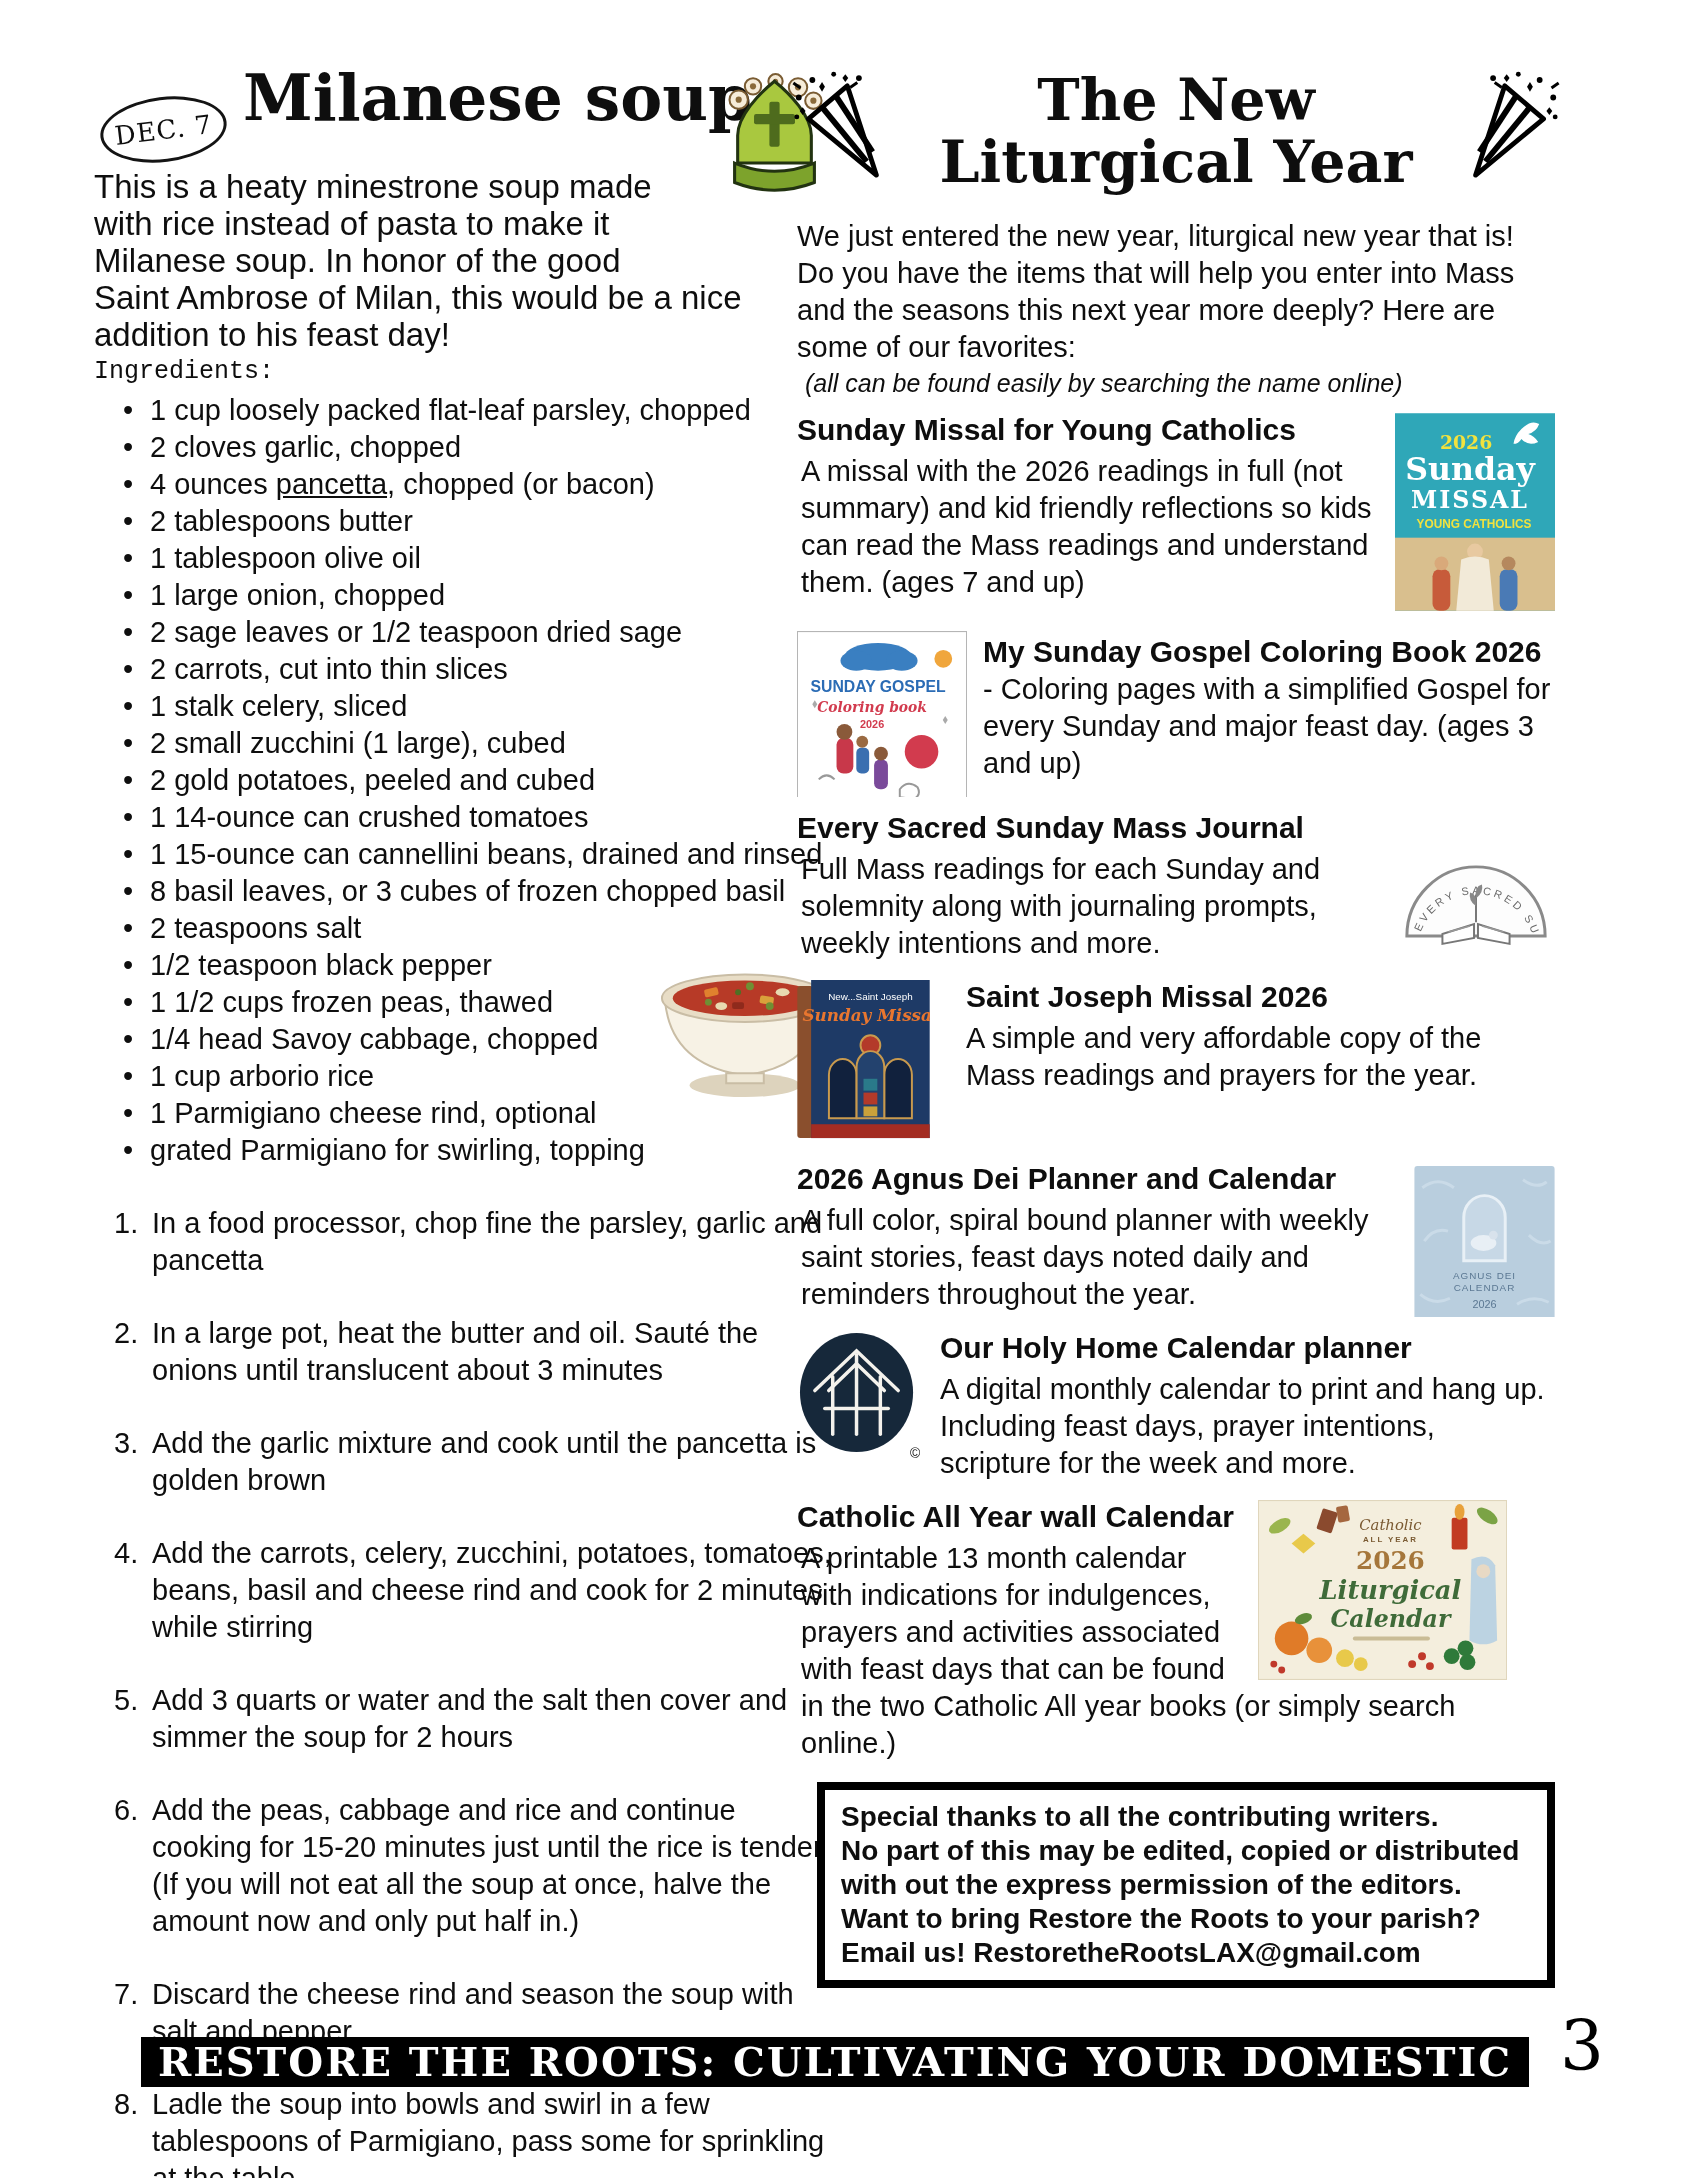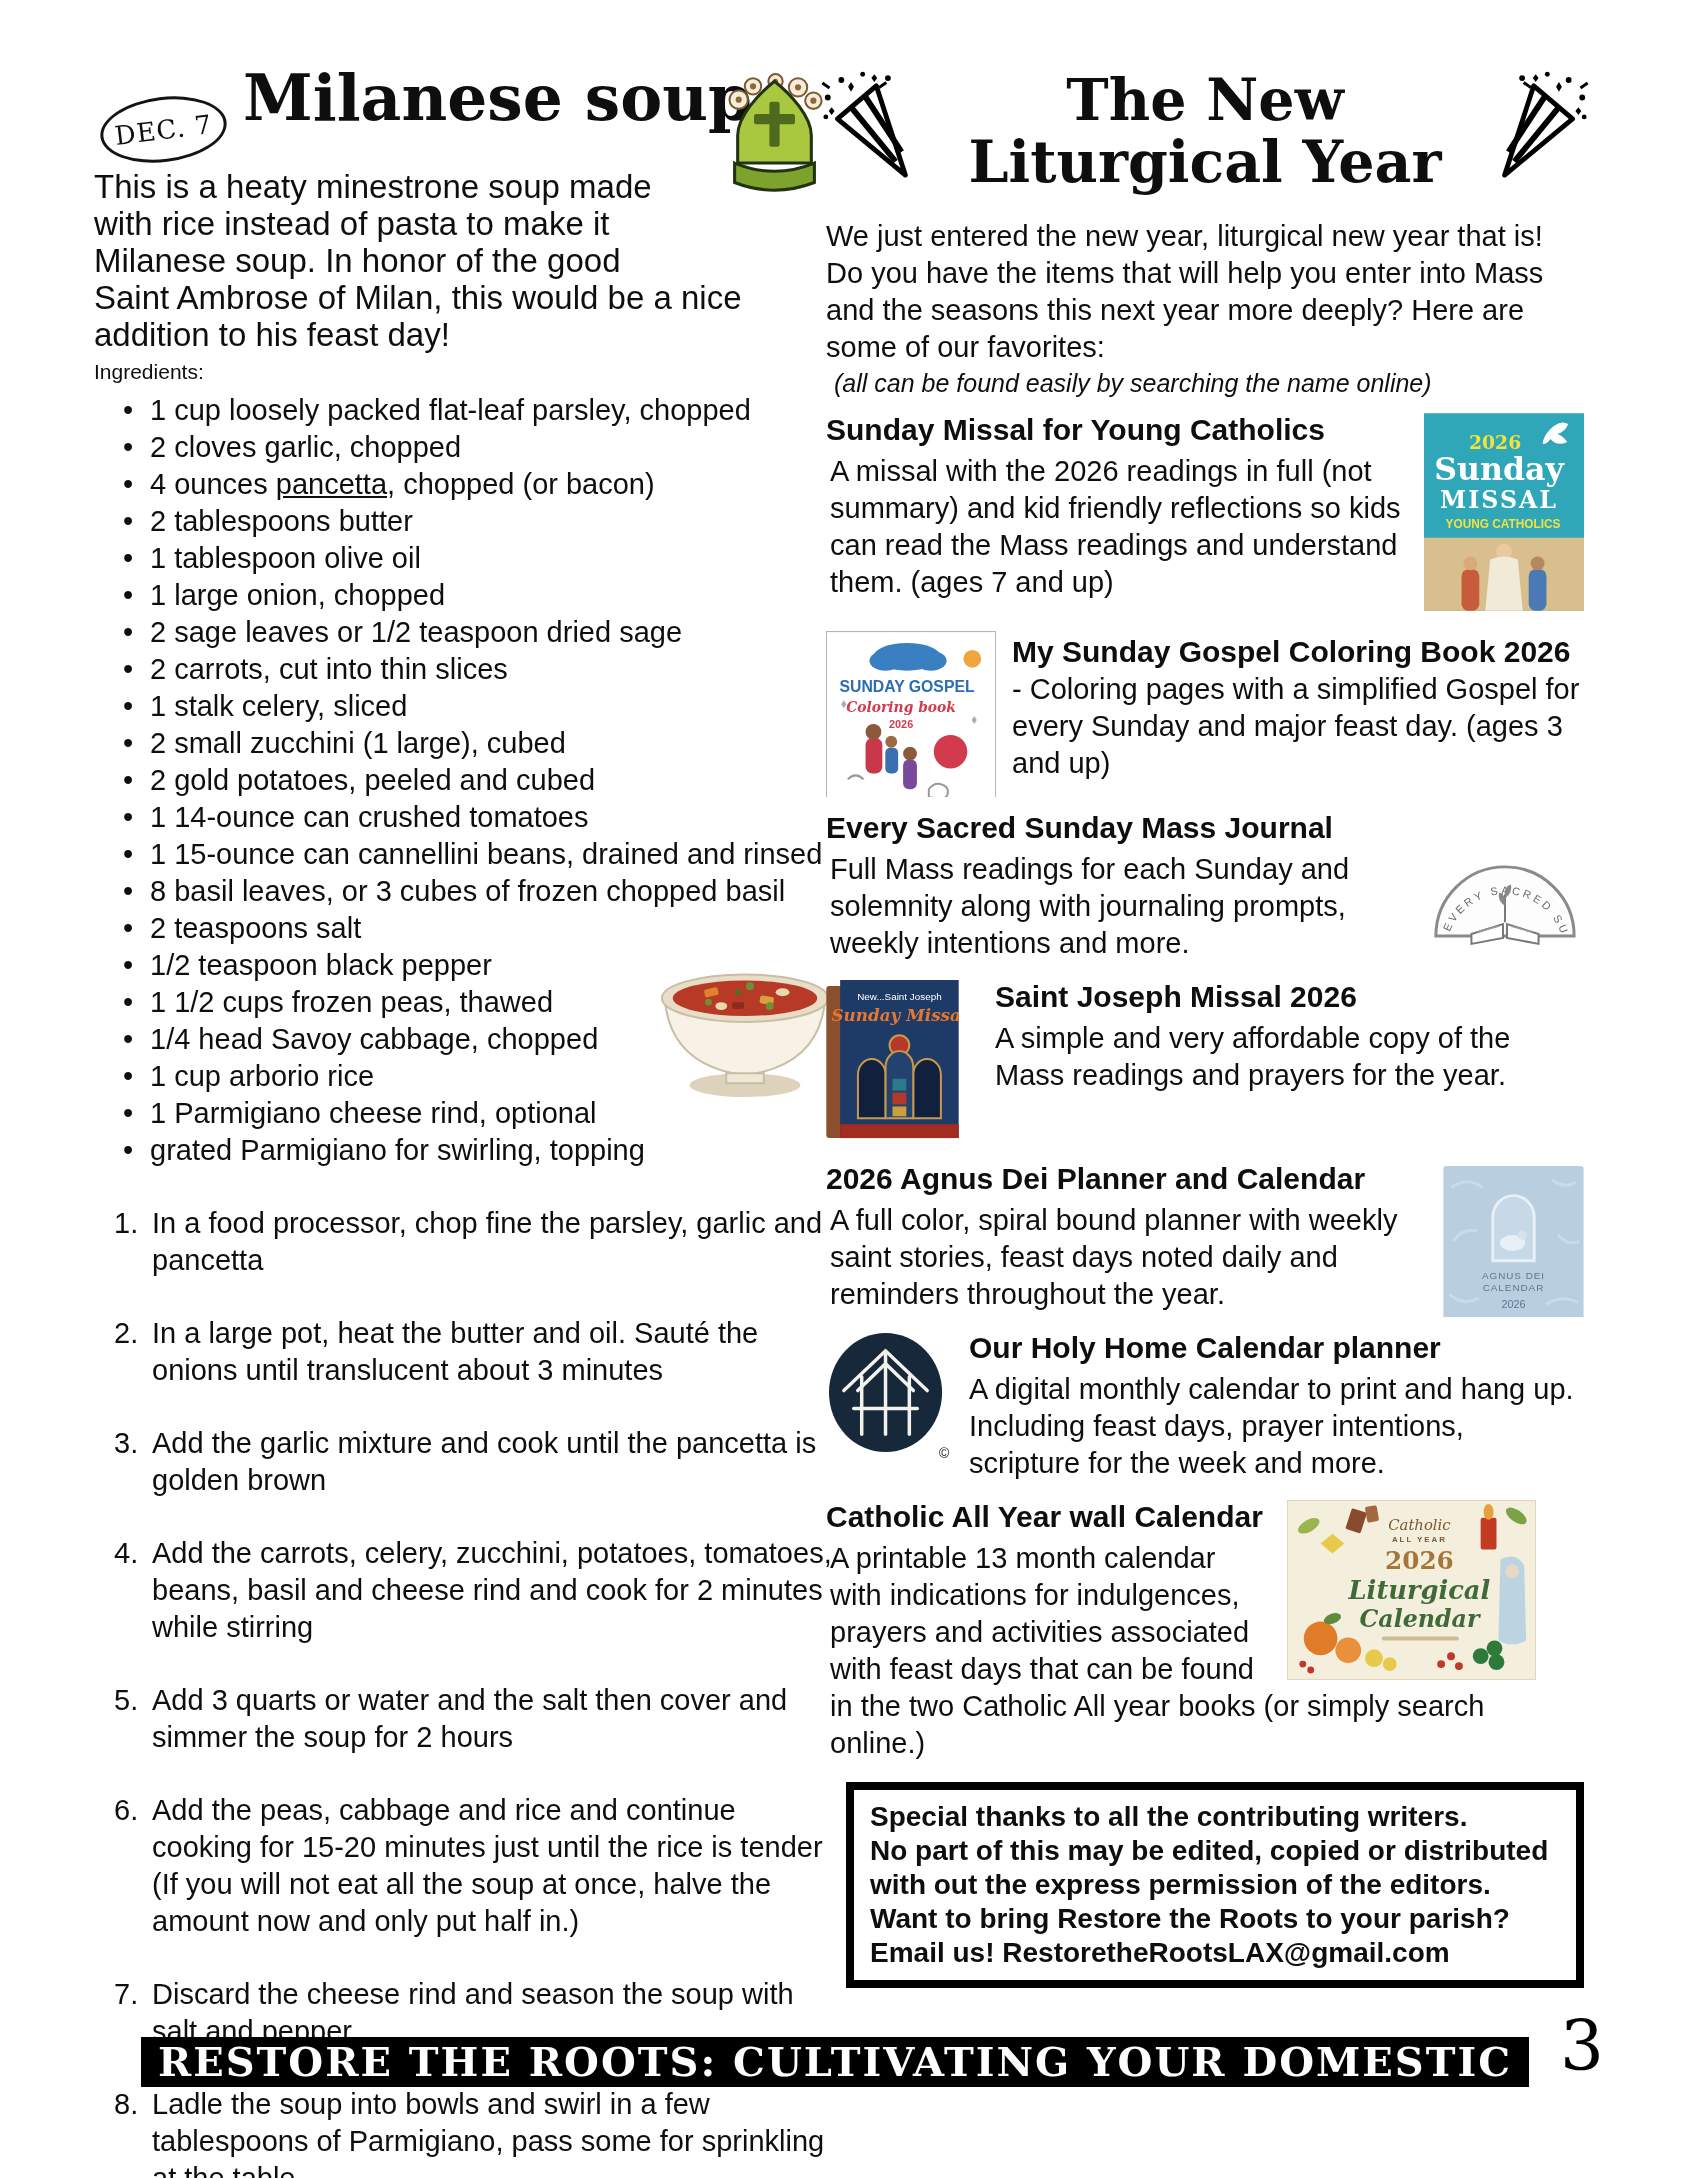--- a/index.html
+++ b/index.html
@@ -12,33 +12,33 @@
   .date-badge{position:absolute;left:6px;top:16px;width:121px;height:59px;
       border:3px solid #141414;border-radius:50%;transform:rotate(-7deg);
       display:flex;align-items:center;justify-content:center;
       font:26px "DejaVu Serif",serif;letter-spacing:1px;}
   .recipe-title{position:absolute;left:149px;top:-14px;margin:0;
       font:900 63px/1 "DejaVu Serif",serif;letter-spacing:0;white-space:nowrap;}
   .mitre-wrap{position:absolute;right:4px;top:-8px;width:119px;height:133px;}
   .mitre-wrap svg{width:100%;height:100%;}
   .recipe-intro{margin:2px 0 0;font-size:33px;line-height:37px;}
   .mitre-spacer{float:right;width:139px;height:79px;}
-  .ing-label{font-size:21px;line-height:37px;}
+  .ing-label{font-size:25px;line-height:37px;font-family:Liberation Mono, monospace;}
   .ing-list{margin:2px 0 0;padding:0;list-style:none;font-size:29px;line-height:37px;}
   .ing-list li{position:relative;margin-left:56px;padding-left:74px;text-indent:-74px;}
   .ing-list li::before{content:"\2022";position:absolute;left:-27px;top:0;text-indent:0;}
   .step-list{margin:2px 0 0;padding:0;list-style:none;counter-reset:step;
       font-size:29px;line-height:37px;}
   .step-list li{counter-increment:step;margin-left:20px;padding-left:38px;text-indent:-38px;margin-top:36px;}
   .step-list li::before{content:counter(step) ".";display:inline-block;width:38px;text-indent:0;}
   .soup-wrap{position:absolute;left:545px;top:844px;width:212px;height:180px;}
   .soup-wrap svg{width:100%;height:100%;}
 
   
-  .col-right{position:absolute;left:826px;top:69px;width:758px;}
+  .col-right{position:absolute;left:797px;top:69px;width:758px;}
   .lit-header{position:relative;height:143px;text-align:center;}
   .lit-title{margin:0;font:900 57px/1.08 "DejaVu Serif",serif;}
   .popper{position:absolute;top:-2px;width:97px;height:125px;}
   .popper svg{width:100%;height:100%;}
   .popper-left{left:-6px;}
   .popper-right{right:-6px;transform:scaleX(-1);}
   .lit-intro{margin:6px 0 0;font-size:29px;line-height:37px;}
   .lit-note{margin:2px 0 6px;padding-left:8px;font:italic 25px/31px "Liberation Sans",sans-serif;}
   .sec{margin-top:12px;overflow:hidden;}
   .sec h3{margin:0;font-size:30px;line-height:38px;font-weight:bold;}

